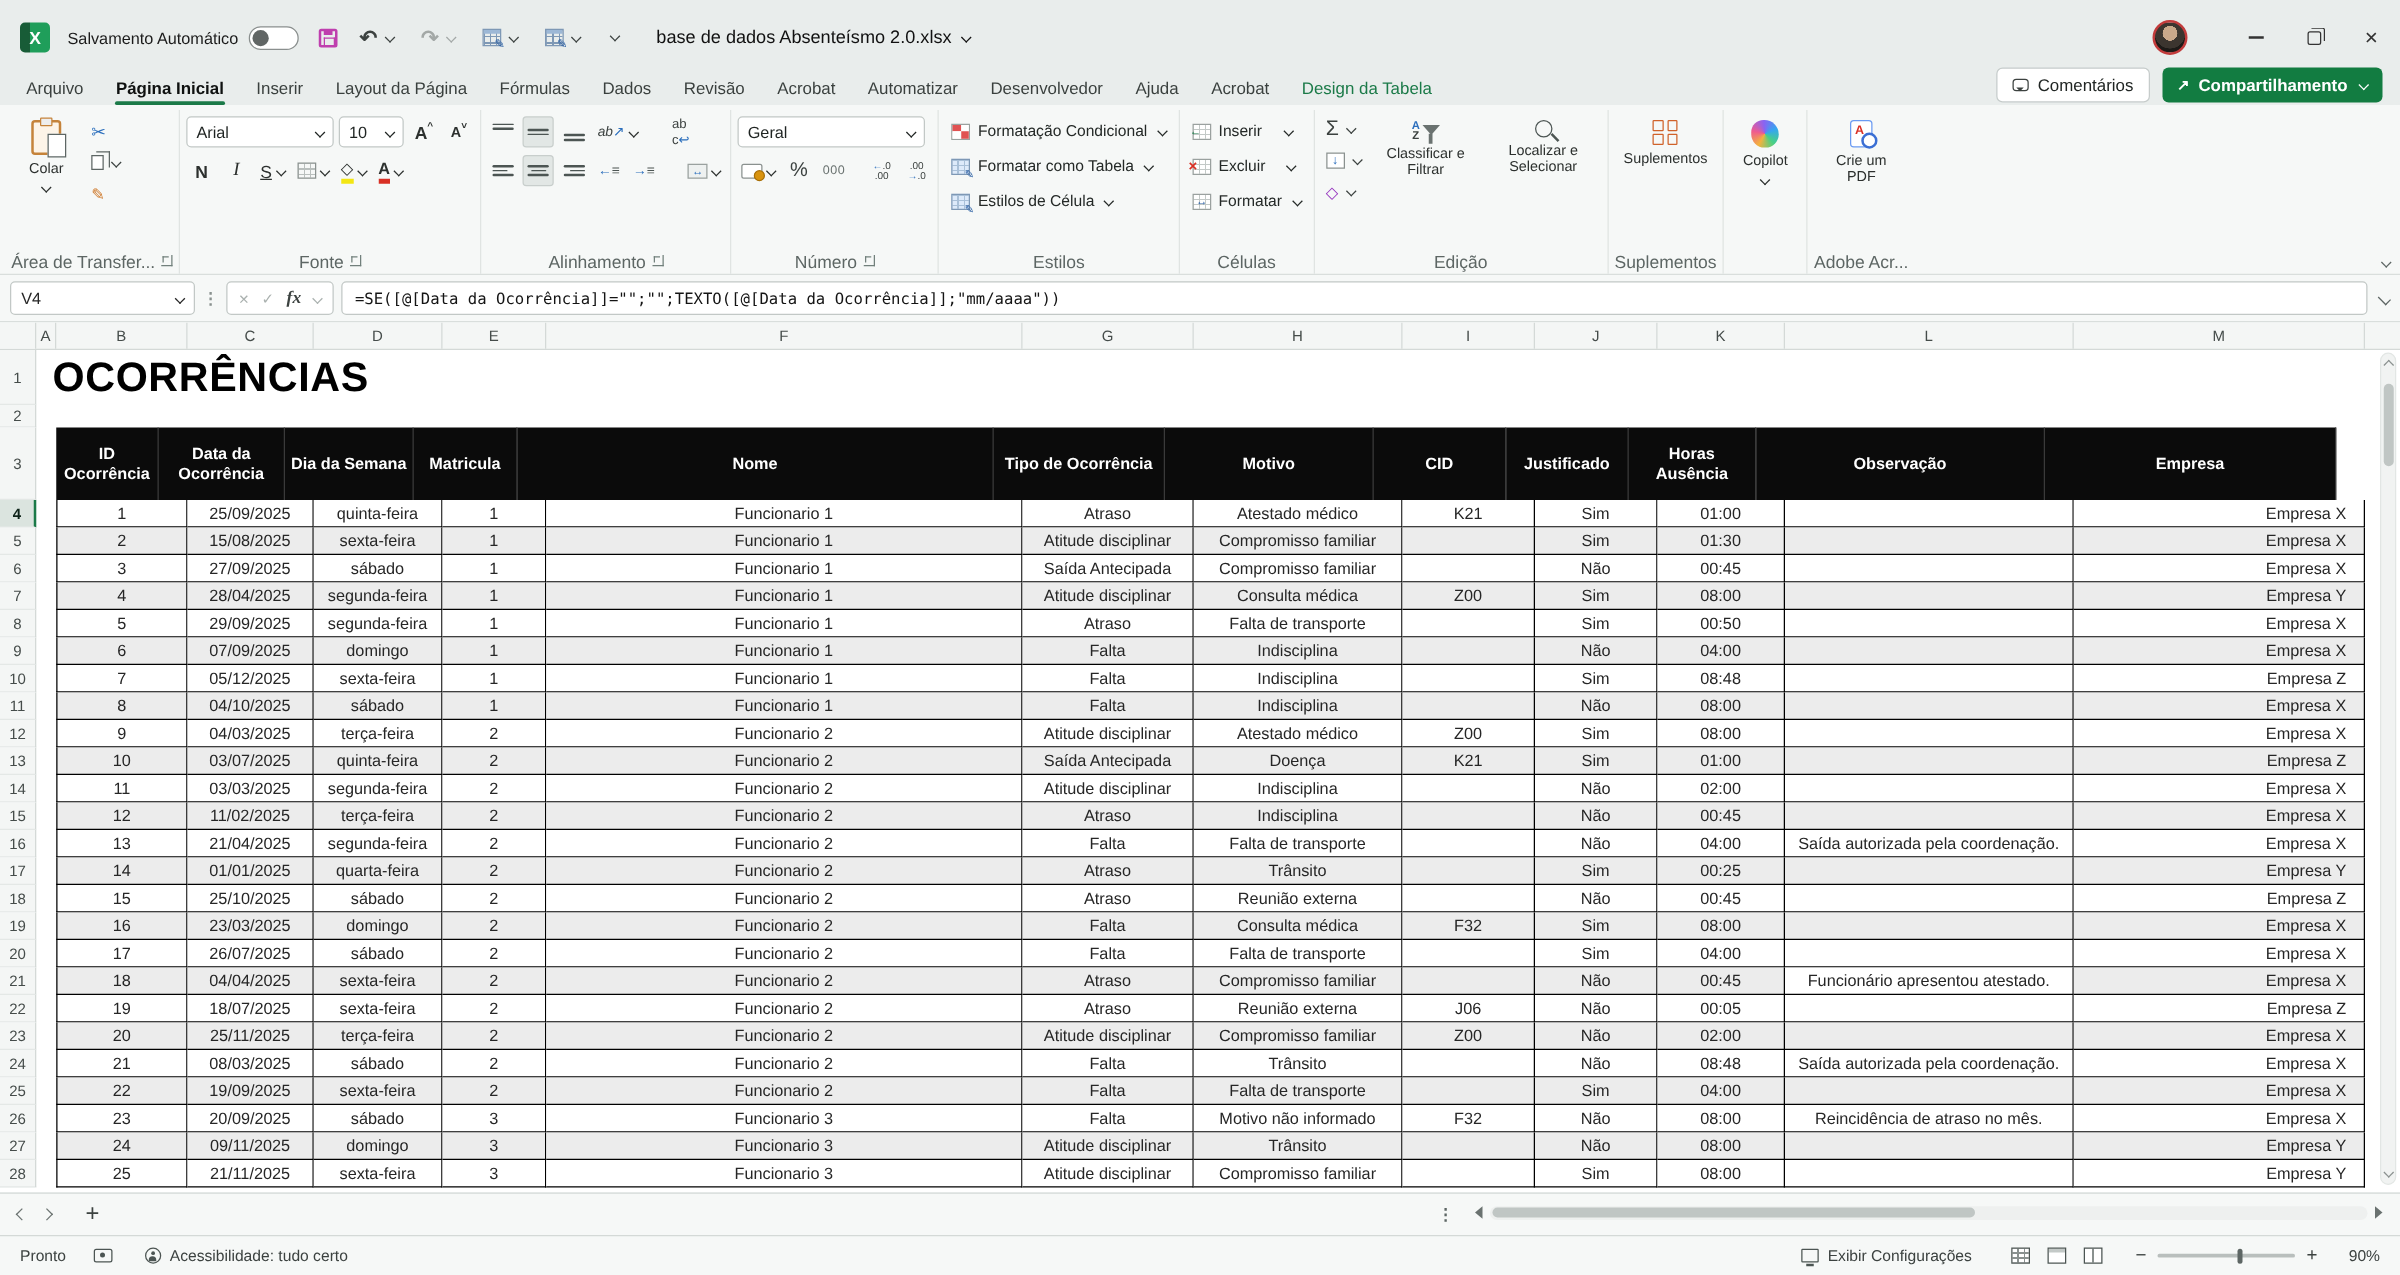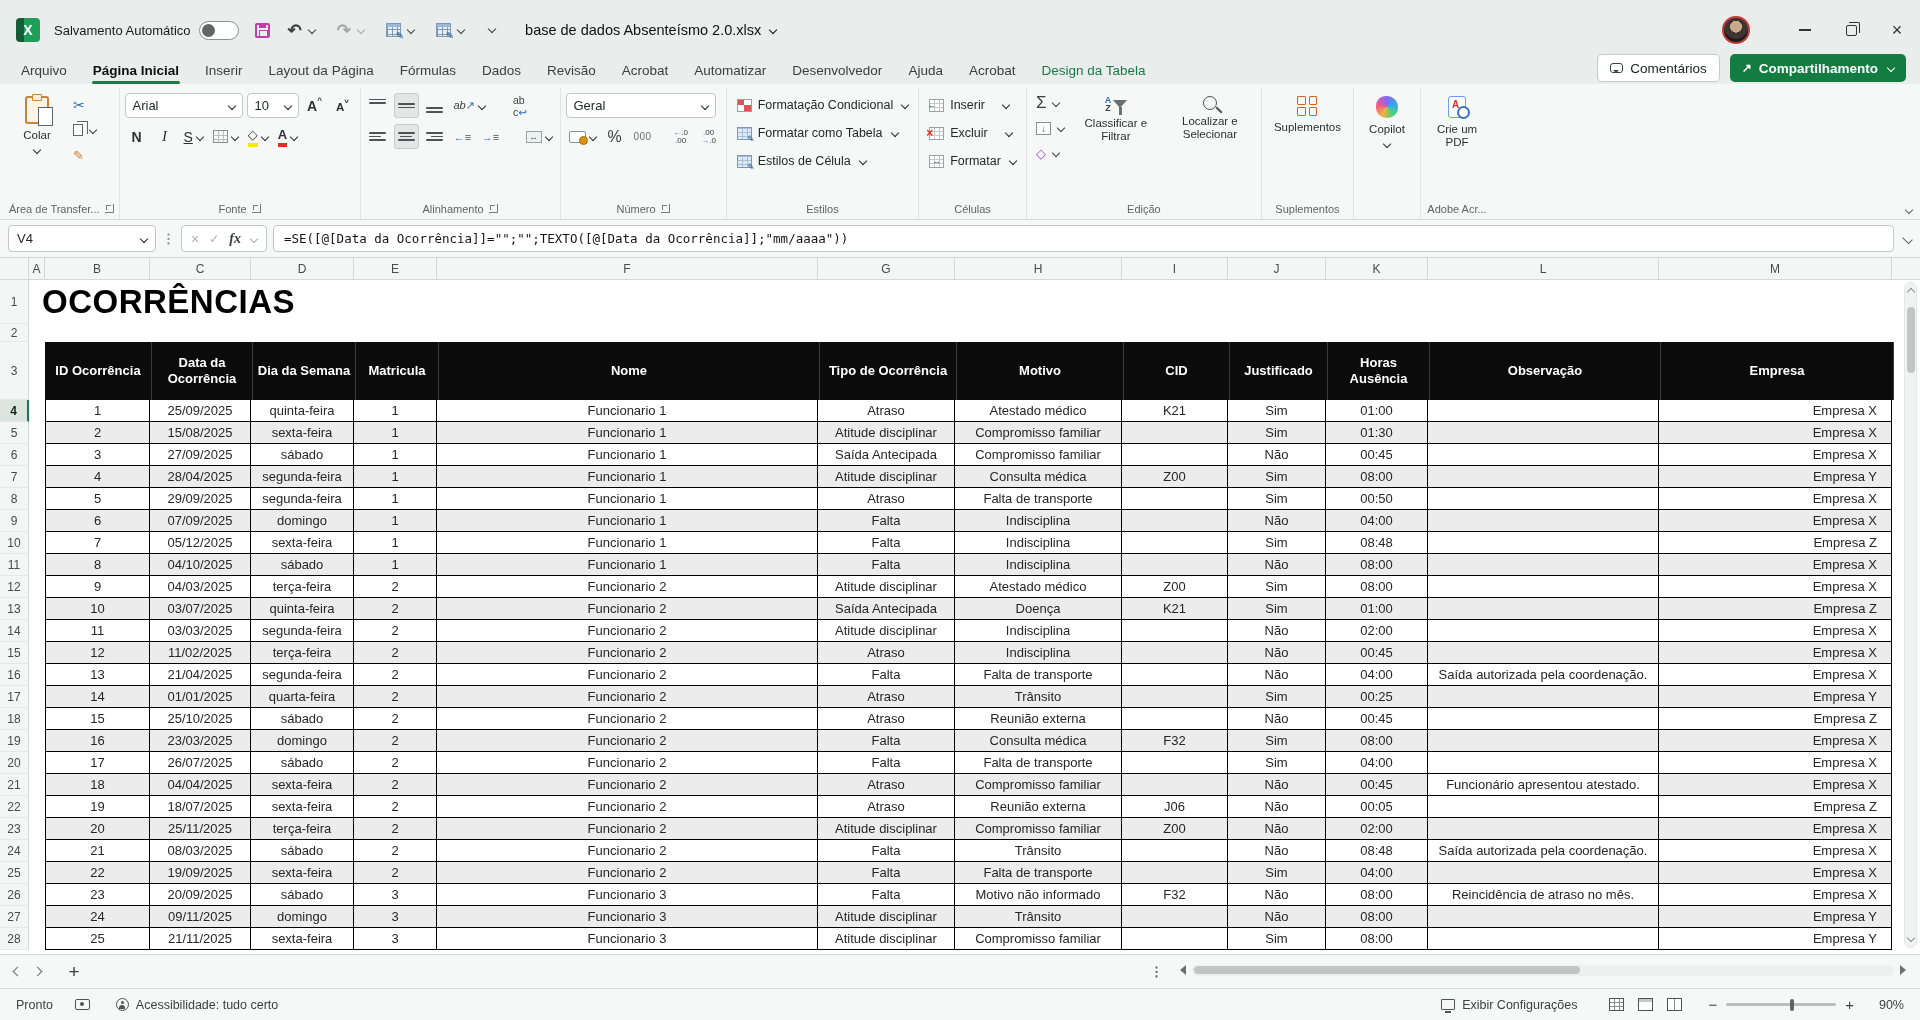--- a/index.html
+++ b/index.html
@@ -42,21 +42,21 @@
   .tabrow-right{position:absolute;right:14px;bottom:2px;display:flex;gap:10px;}
   .btn-comments{height:28px;background:#fff;border:1px solid #c6cccb;border-radius:5px;display:flex;align-items:center;gap:7px;padding:0 12px;font-size:13.5px;color:#202523;}
   .bubble{width:13px;height:10px;border:1.5px solid #3c4240;border-radius:3px;position:relative;}
   .bubble::after{content:"";position:absolute;left:2px;bottom:-4px;border:3px solid transparent;border-top-color:#3c4240;}
   .btn-share{height:28px;background:#127c41;border-radius:5px;display:flex;align-items:center;gap:7px;padding:0 12px;font-size:13.5px;color:#fff;font-weight:600;}
   
   .ribbon{height:136px;background:#f6f8f7;border-bottom:1px solid #d9dedc;display:flex;align-items:stretch;padding:4px 4px 0 4px;position:relative;}
   .rb-group{display:flex;flex-direction:column;padding:2px 5px 0;position:relative;}
   .rb-group + .rb-group{border-left:1px solid #e0e4e2;}
   .rb-body{flex:1;display:flex;align-items:flex-start;gap:4px;}
-  .rb-label{height:21px;display:flex;align-items:center;justify-content:center;gap:5px;font-size:11px;color:#5d6664;white-space:nowrap;}
+  .rb-label{height:21px;display:flex;align-items:center;justify-content:center;gap:5px;font-size:14px;color:#5d6664;white-space:nowrap;}
   .dlg{width:9px;height:9px;border-left:1px solid #72807c;border-top:1px solid #72807c;transform:rotate(180deg);position:relative;}
   .dlg::after{content:"";position:absolute;right:1px;bottom:1px;width:4px;height:4px;border-right:1.4px solid #72807c;border-bottom:1.4px solid #72807c;}
   .rb-big{display:flex;flex-direction:column;align-items:center;justify-content:flex-start;gap:5px;padding:6px 7px 2px;border-radius:4px;font-size:11.5px;line-height:13px;color:#2c302e;text-align:center;min-width:56px;}
   .clipboard{width:24px;height:28px;border:2px solid #c5833b;border-radius:3px;position:relative;background:#fdf4e8;}
   .clipboard::before{content:"";position:absolute;left:5px;top:-4px;width:8px;height:5px;border:1.5px solid #c5833b;background:#eee;border-radius:1px;}
   .clipboard::after{content:"";position:absolute;right:-6px;bottom:-4px;width:13px;height:17px;background:#fff;border:1.3px solid #5d6664;}
   .mini-col{display:flex;flex-direction:column;gap:3px;padding-top:4px;}
   .btn-xs{height:22px;display:flex;align-items:center;gap:4px;padding:0 4px;border-radius:3px;color:#3c4240;font-size:12px;}
   .scissors{font-size:14px;color:#2c6fbd;}
   .copy-ic{width:10px;height:12px;border:1.4px solid #5d6664;position:relative;background:#fff;}
@@ -614,21 +614,21 @@
       <div class="srow" style="height: 44px;">
         <div class="gut">1</div>
         <div class="title-cell" style="flex: 1 1 0%;">OCORRÊNCIAS</div>
       </div>
       <div class="srow" style="height: 18px;">
         <div class="gut">2</div>
       </div>
       <div class="srow" style="height: 58px;">
         <div class="gut">3</div>
         <div class="spacerA"></div>
-        <div class="thead-cell" style="width: 107px; height: 100%;">ID Ocorrência</div>
+        <div class="thead-cell" style="width: 82px; height: 100%;">ID Ocorrência</div>
         <div class="thead-cell" style="width: 101px; height: 100%;">Data da Ocorrência</div>
         <div class="thead-cell" style="width: 103px; height: 100%;">Dia da Semana</div>
         <div class="thead-cell" style="width: 83px; height: 100%;">Matricula</div>
         <div class="thead-cell" style="width: 381px; height: 100%;">Nome</div>
         <div class="thead-cell" style="width: 137px; height: 100%;">Tipo de Ocorrência</div>
         <div class="thead-cell" style="width: 167px; height: 100%;">Motivo</div>
         <div class="thead-cell" style="width: 106px; height: 100%;">CID</div>
         <div class="thead-cell" style="width: 98px; height: 100%;">Justificado</div>
         <div class="thead-cell" style="width: 102px; height: 100%;">Horas Ausência</div>
         <div class="thead-cell" style="width: 231px; height: 100%;">Observação</div>

